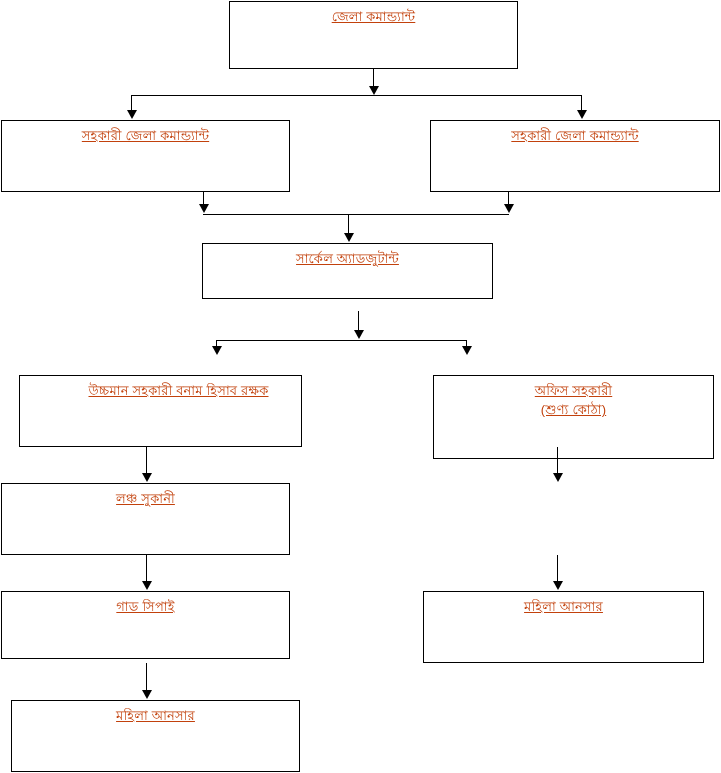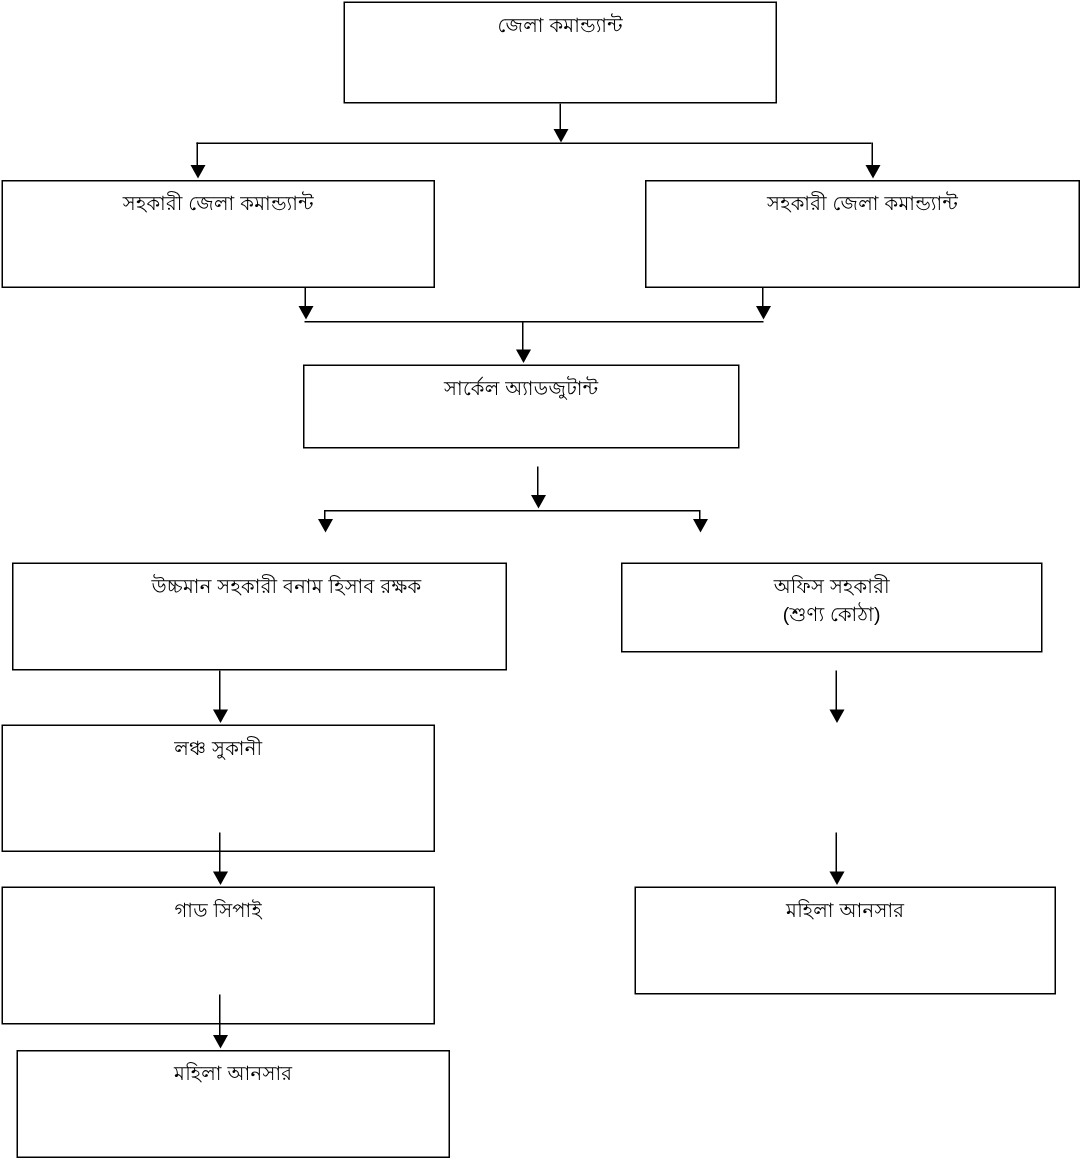--- a/index.html
+++ b/index.html
@@ -22,24 +22,25 @@
     box-sizing: border-box;
     border: 1px solid #000000;
     background: #ffffff;
     display: block;
     text-align: center;
   }
   .node-label {
     display: block;
     font-size: 13px;
     line-height: 1.45;
-    color: #000000;
+    color: #c2410c;
     letter-spacing: 0.2px;
     white-space: pre-line;
     padding-top: 6px;
+    text-decoration: underline;
   }
   
   .conn-v {
     position: absolute;
     width: 0;
     border-left: 1px solid #000000;
   }
   .conn-h {
     position: absolute;
     height: 0;
@@ -101,47 +102,47 @@
   <div class="arrow-head" style="left:354px; top:330px;"></div>
 
   <div class="conn-h" style="left:216px; top:340px; width:250px;"></div>
 
   <div class="conn-v" style="left:216px; top:340px; height:12px;"></div>
   <div class="arrow-head" style="left:212px; top:346px;"></div>
 
   <div class="conn-v" style="left:466px; top:340px; height:12px;"></div>
   <div class="arrow-head" style="left:462px; top:346px;"></div>
 
-  <div class="node-box" style="left:8px; top:375px; width:330px; height:72px;padding-left:36px;">
+  <div class="node-box" style="left:19px; top:375px; width:283px; height:72px;padding-left:36px;">
     <span class="node-label">উচ্চমান সহকারী বনাম হিসাব রক্ষক</span>
   </div>
 
-  <div class="node-box" style="left:414px; top:375px; width:281px; height:60px;">
+  <div class="node-box" style="left:433px; top:375px; width:281px; height:84px;">
     <span class="node-label">অফিস সহকারী
 (শুণ্য কোঠা)</span>
   </div>
 
   <div class="conn-v" style="left:146px; top:447px; height:27px;"></div>
   <div class="arrow-head" style="left:142px; top:473px;"></div>
 
   <div class="conn-v" style="left:557px; top:447px; height:27px;"></div>
   <div class="arrow-head" style="left:553px; top:473px;"></div>
 
-  <div class="node-box" style="left:1px; top:483px; width:289px; height:85px;">
+  <div class="node-box" style="left:1px; top:483px; width:289px; height:72px;">
     <span class="node-label">লঞ্চ সুকানী</span>
   </div>
 
 
   <div class="conn-v" style="left:146px; top:555px; height:27px;"></div>
   <div class="arrow-head" style="left:142px; top:581px;"></div>
 
   <div class="conn-v" style="left:557px; top:555px; height:27px;"></div>
   <div class="arrow-head" style="left:553px; top:581px;"></div>
 
-  <div class="node-box" style="left:1px; top:591px; width:289px; height:92px;">
+  <div class="node-box" style="left:1px; top:591px; width:289px; height:68px;">
     <span class="node-label">গাড সিপাই</span>
   </div>
 
   <div class="node-box" style="left:423px; top:591px; width:281px; height:72px;">
     <span class="node-label">মহিলা আনসার</span>
   </div>
 
   <div class="conn-v" style="left:146px; top:663px; height:28px;"></div>
   <div class="arrow-head" style="left:142px; top:690px;"></div>
 

